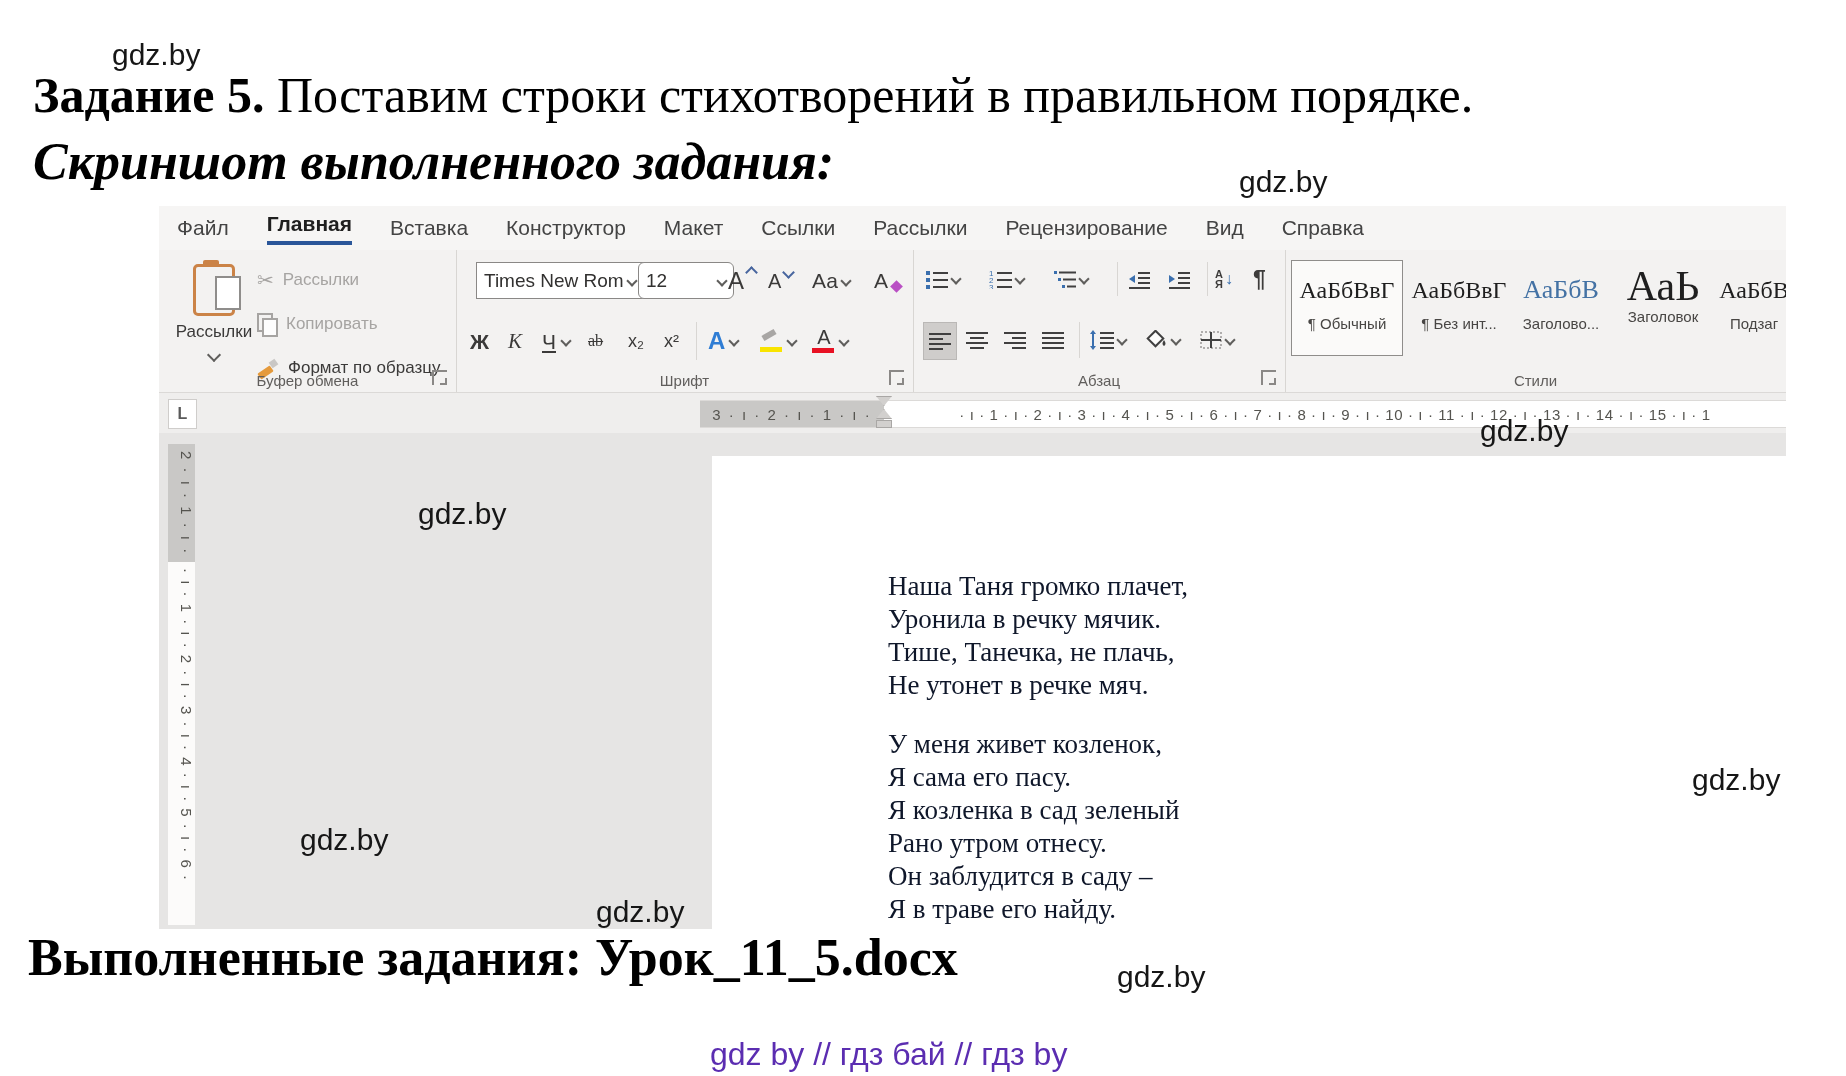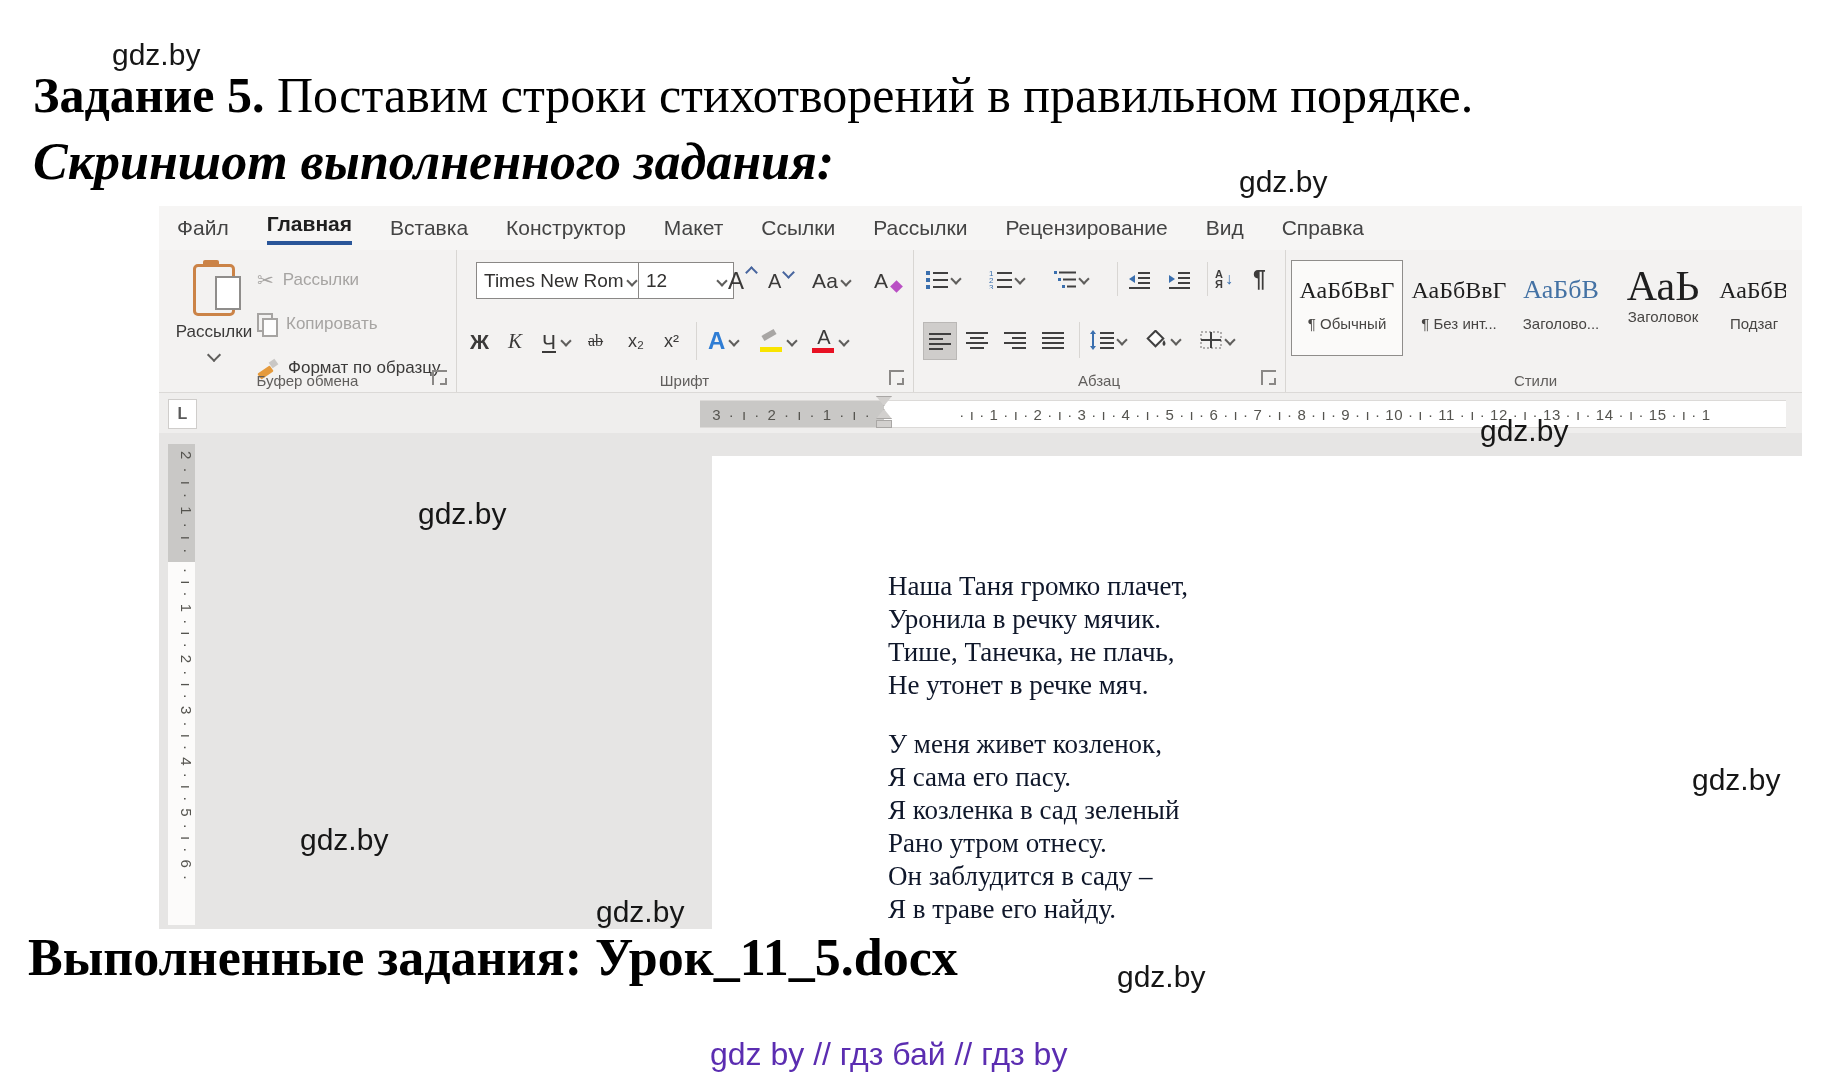--- a/index.html
+++ b/index.html
@@ -16,21 +16,21 @@
   .heading{position:absolute;left:33px;top:66px;font-family:"Liberation Serif","DejaVu Serif",serif;
            font-size:50px;color:#000;white-space:nowrap;}
   .heading .hlabel{font-weight:bold;}
   .subheading{position:absolute;left:33px;top:132px;font-family:"Liberation Serif","DejaVu Serif",serif;
               font-size:52px;font-weight:bold;font-style:italic;color:#000;white-space:nowrap;}
   .footer-title{position:absolute;left:28px;top:928px;font-family:"Liberation Serif","DejaVu Serif",serif;
                 font-size:52px;font-weight:bold;color:#000;white-space:nowrap;}
   .footer-links{position:absolute;left:710px;top:1036px;font-size:32px;color:#5b2db1;white-space:nowrap;}
 
   
-  .word{position:absolute;left:159px;top:206px;width:1627px;height:723px;background:#f3f2f1;padding-left:16px;}
+  .word{position:absolute;left:159px;top:206px;width:1627px;height:723px;background:#f3f2f1;}
 
   
   .tabs{position:absolute;top:0;left:0;right:0;height:44px;background:#f6f5f4;
         border-bottom:1px solid #e4e2e0;display:flex;align-items:center;gap:38px;
         padding-left:18px;font-size:21px;color:#444;}
   .tab{height:100%;display:flex;align-items:center;cursor:pointer;white-space:nowrap;}
   .tab.selected span{font-weight:bold;color:#1f1f1f;padding-bottom:5px;border-bottom:4px solid #2b579a;}
 
   
   .ribbon{position:absolute;top:44px;left:0;right:0;height:142px;background:#f3f2f1;
@@ -67,21 +67,21 @@
   .brushico{position:relative;width:22px;height:20px;}
   .brushico::before{content:"";position:absolute;left:1px;top:11px;width:15px;height:7px;
                     background:#e59a3c;transform:rotate(-35deg);border-radius:1px;}
   .brushico::after{content:"";position:absolute;left:13px;top:2px;width:7px;height:7px;
                    background:#c9c7c5;transform:rotate(-35deg);}
 
   
   .combo{position:absolute;background:#fff;border:1px solid #8a8886;display:flex;align-items:center;
          justify-content:space-between;padding:0 7px;font-size:19px;color:#323130;cursor:pointer;}
   .combo-name{left:20px;top:12px;width:152px;height:35px;}
-  .combo-size{left:182px;top:12px;width:80px;height:35px;}
+  .combo-size{left:182px;top:12px;width:80px;height:35px;border-radius:6px;}
   .fbtn{position:absolute;display:flex;align-items:flex-end;color:#3b3a39;cursor:pointer;white-space:nowrap;}
   .r1{top:12px;height:37px;align-items:center;}
   .r2{top:74px;height:34px;align-items:center;}
   .glyph{font-size:21px;line-height:1;}
   .caret-up{width:7px;height:7px;border-right:2px solid #47659e;border-bottom:2px solid #47659e;
             transform:rotate(-135deg);margin:-16px 0 0 3px;}
   .caret-dn{width:7px;height:7px;border-right:2px solid #47659e;border-bottom:2px solid #47659e;
             transform:rotate(45deg);margin:-16px 0 0 3px;}
   .eraser{width:9px;height:9px;background:#b94fc4;transform:rotate(45deg);margin:12px 0 0 4px;}
   .boldg{font-weight:bold;}

